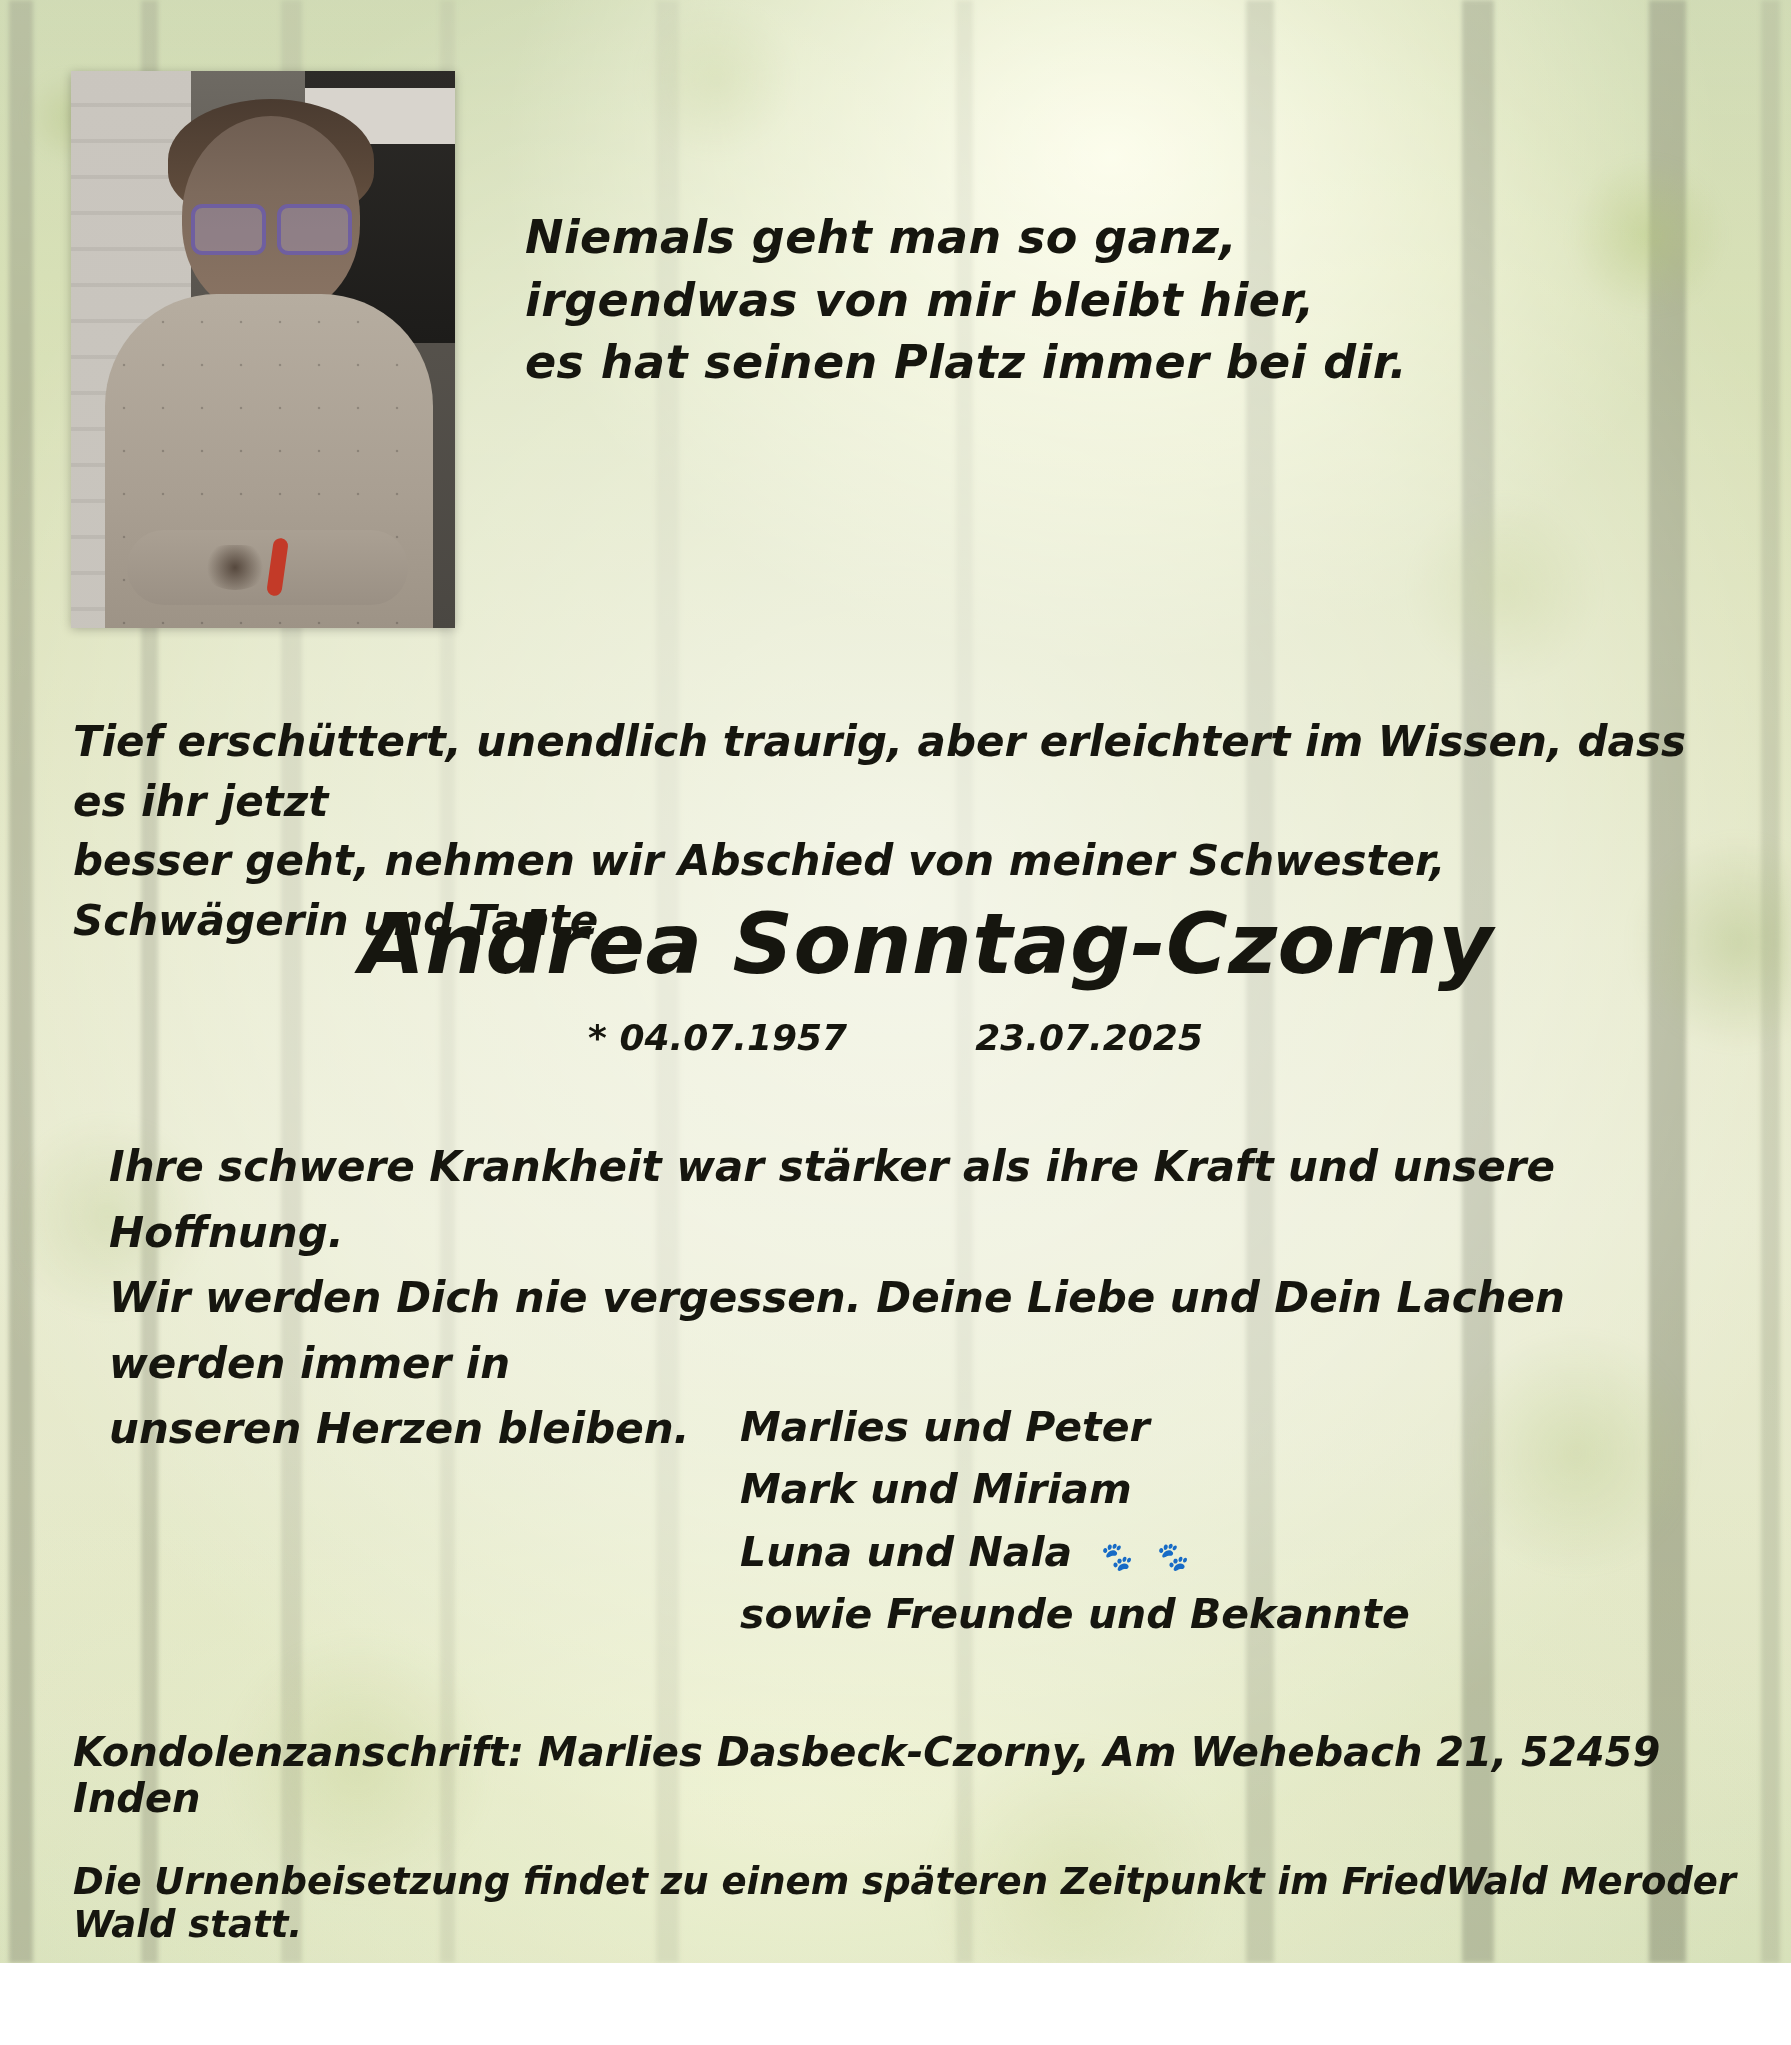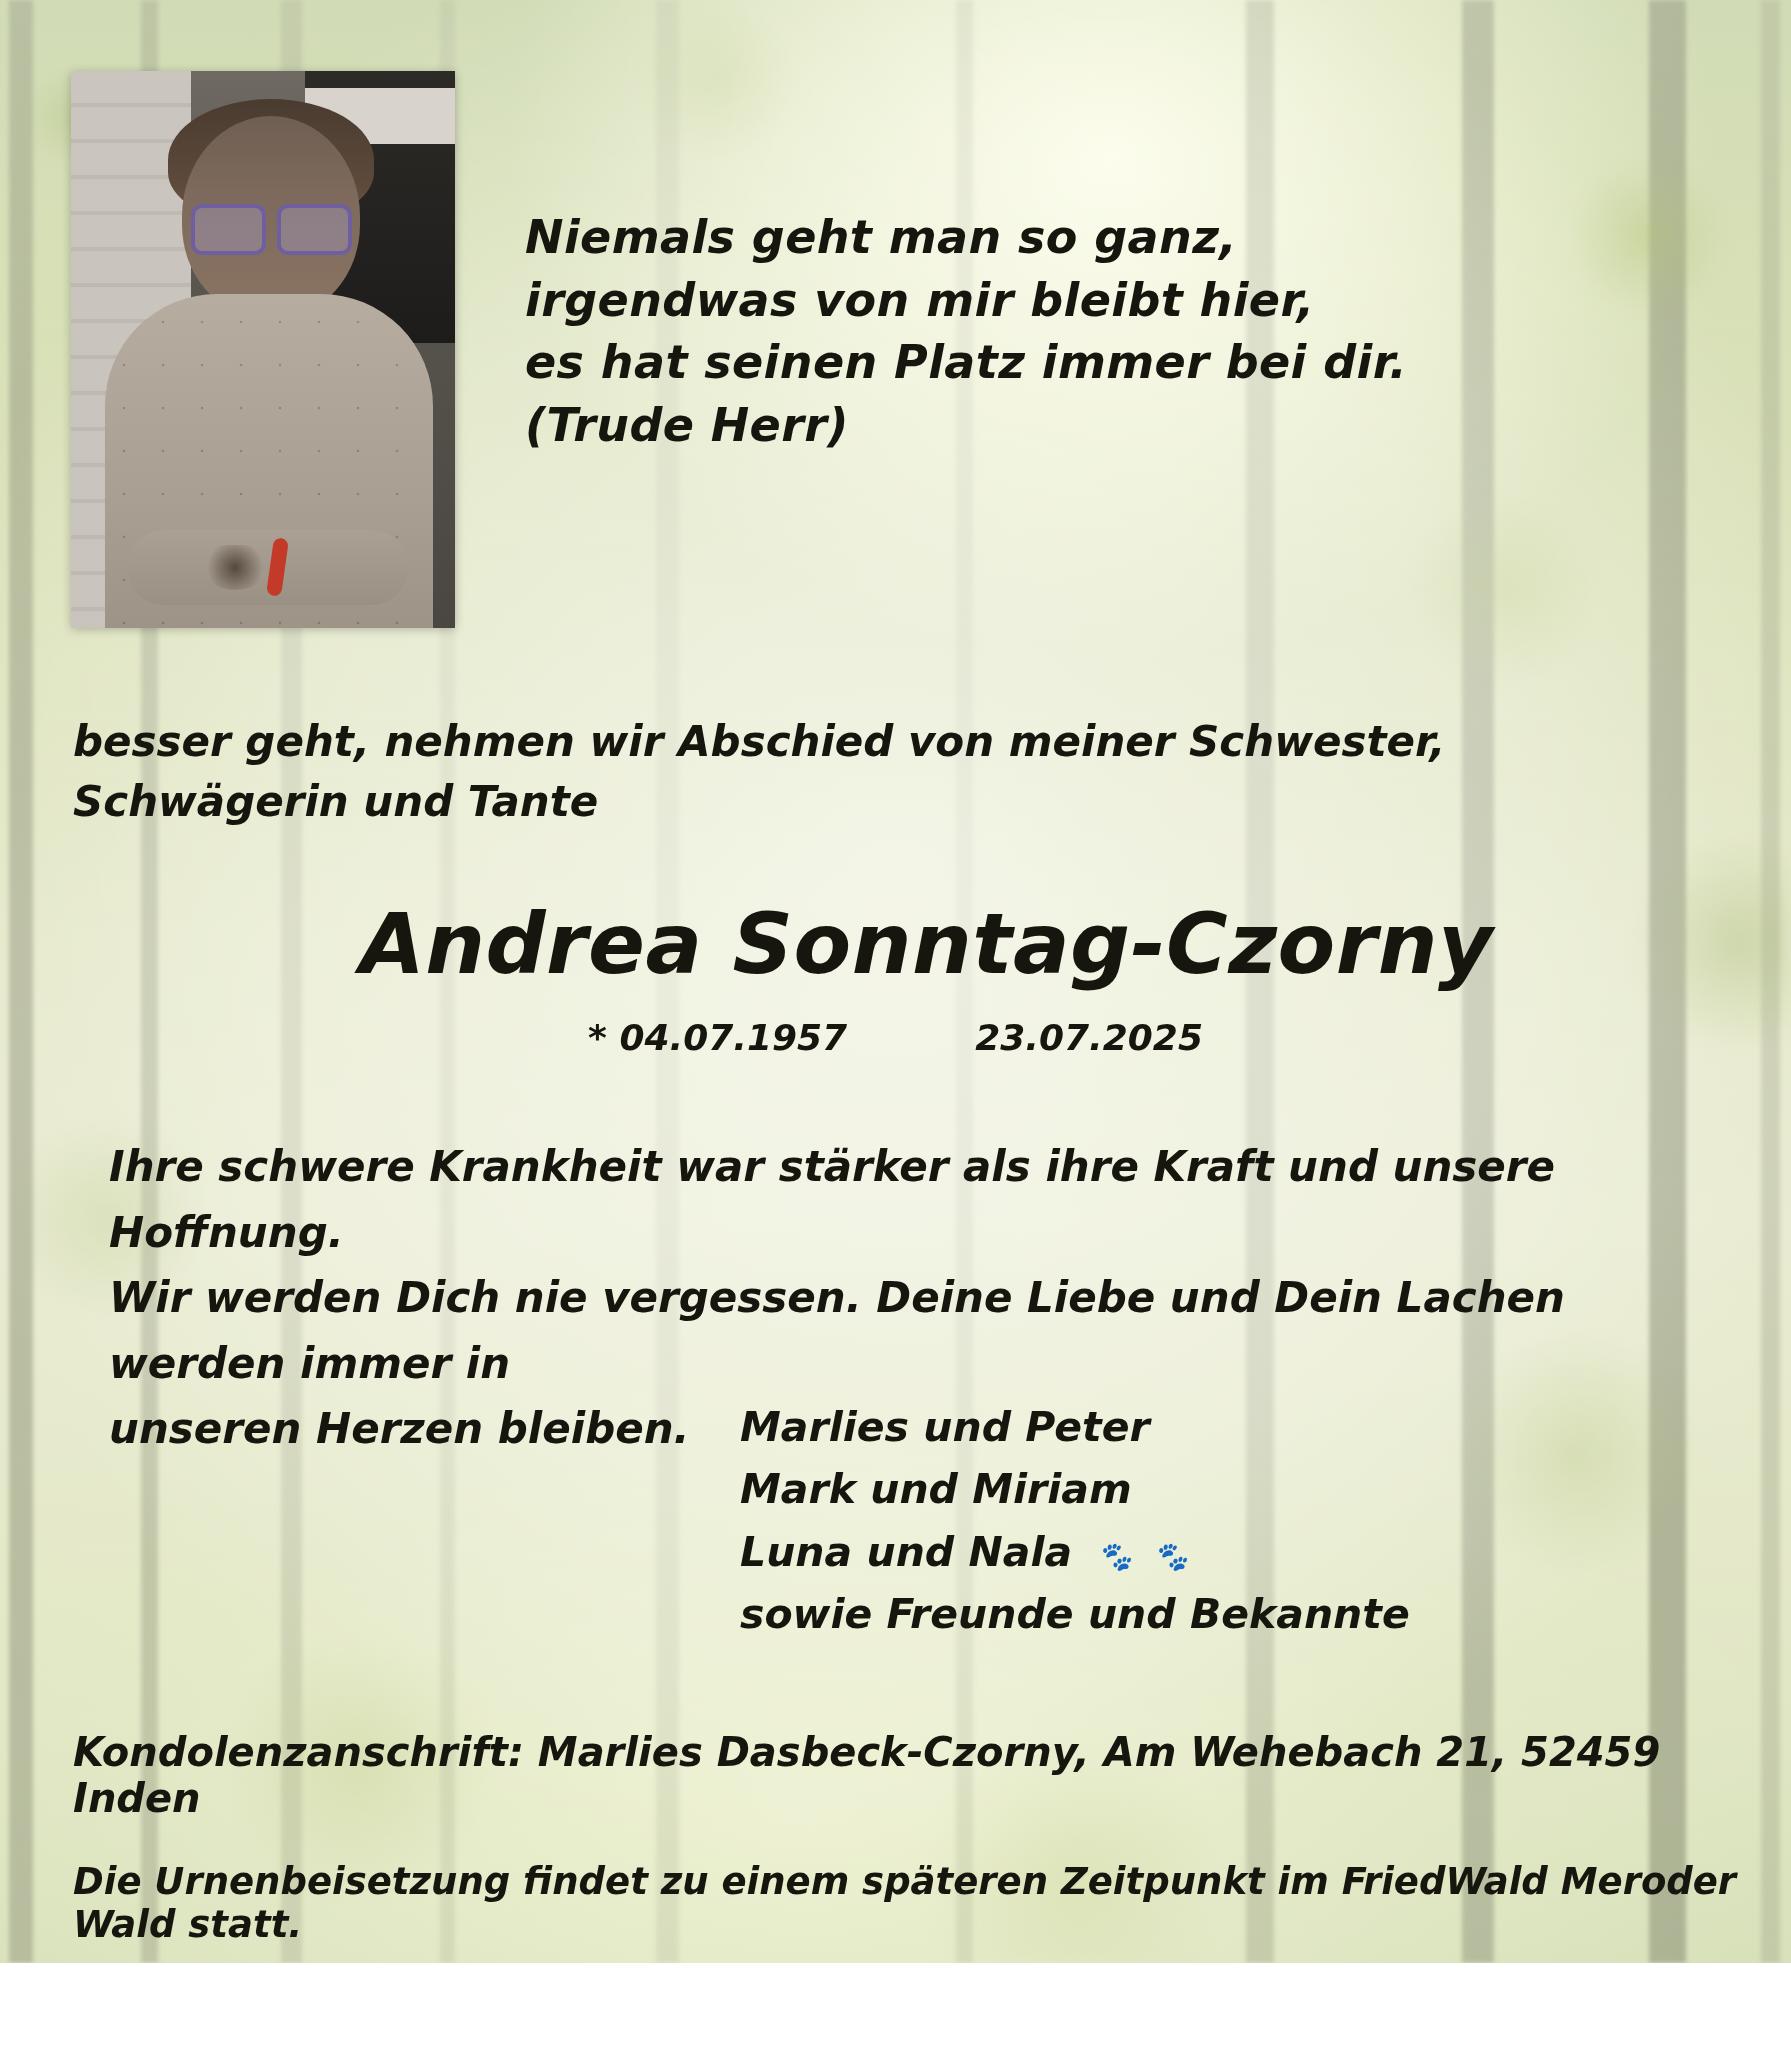--- a/index.html
+++ b/index.html
@@ -283,24 +283,24 @@
       <div class="ph-body"></div>
       <div class="ph-arm"></div>
       <div class="ph-tattoo"></div>
       <div class="ph-band"></div>
     </div>
 
     <div class="poem hand">
       <div>Niemals geht man so ganz,</div>
       <div>irgendwas von mir bleibt hier,</div>
       <div>es hat seinen Platz immer bei dir.</div>
-      <div>(Trude Herr)</div>
     </div>
 
     <div class="intro hand">
+      <div>Tief erschüttert, unendlich traurig, aber erleichtert im Wissen, dass es ihr jetzt</div>
       <div>besser geht, nehmen wir Abschied von meiner Schwester, Schwägerin und Tante</div>
     </div>
 
     <div class="name hand">Andrea Sonntag-Czorny</div>
 
     <div class="dates hand">
       <span>* 04.07.1957</span>
       <span class="gap"></span>
       <span>23.07.2025</span>
     </div>

